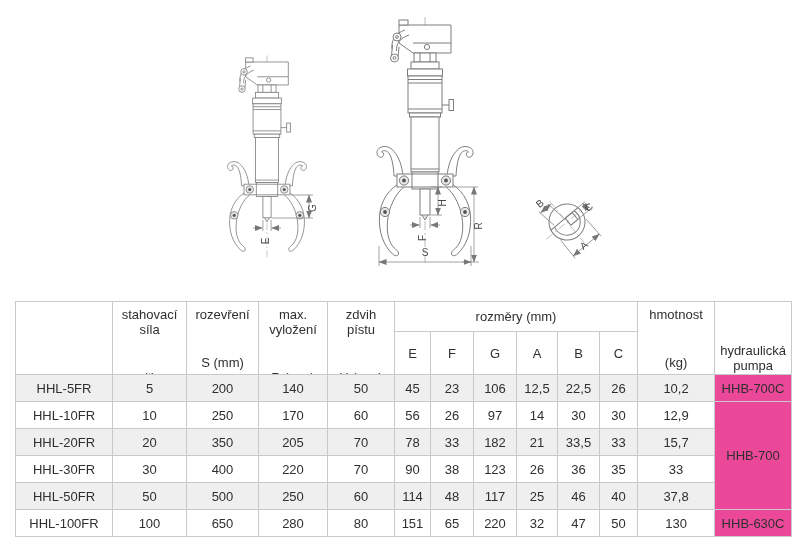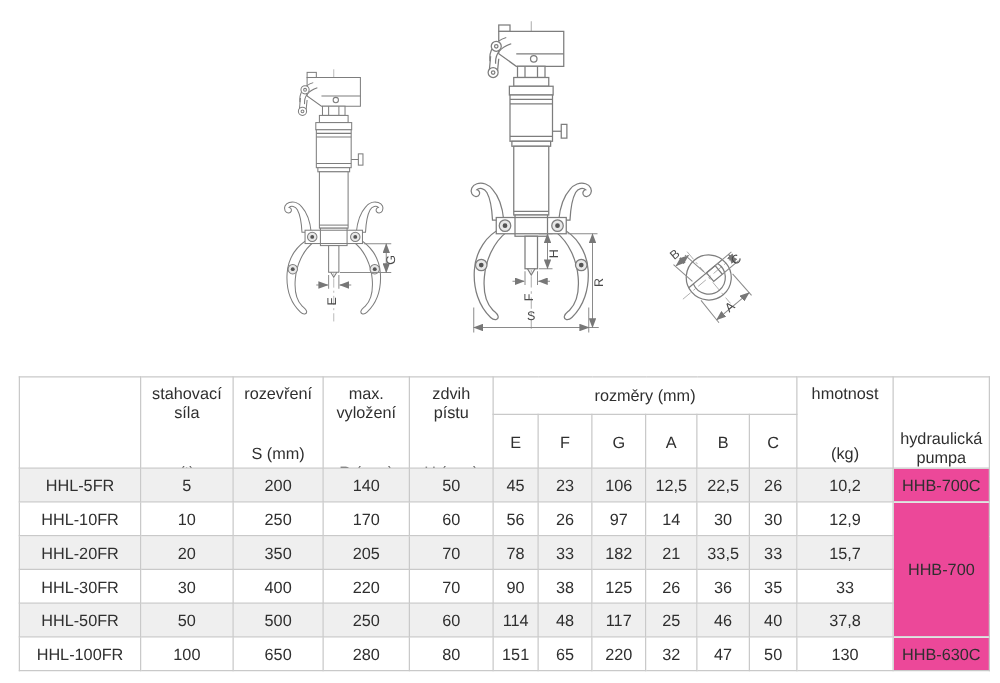--- a/index.html
+++ b/index.html
@@ -305,21 +305,21 @@
         <td>15,7</td>
       </tr>
       <tr>
         <td class="model">HHL-30FR</td>
         <td>30</td>
         <td>400</td>
         <td>220</td>
         <td>70</td>
         <td>90</td>
         <td>38</td>
-        <td>125</td>
+        <td>123</td>
         <td>26</td>
         <td>36</td>
         <td>35</td>
         <td>33</td>
       </tr>
       <tr class="odd">
         <td class="model">HHL-50FR</td>
         <td>50</td>
         <td>500</td>
         <td>250</td>

